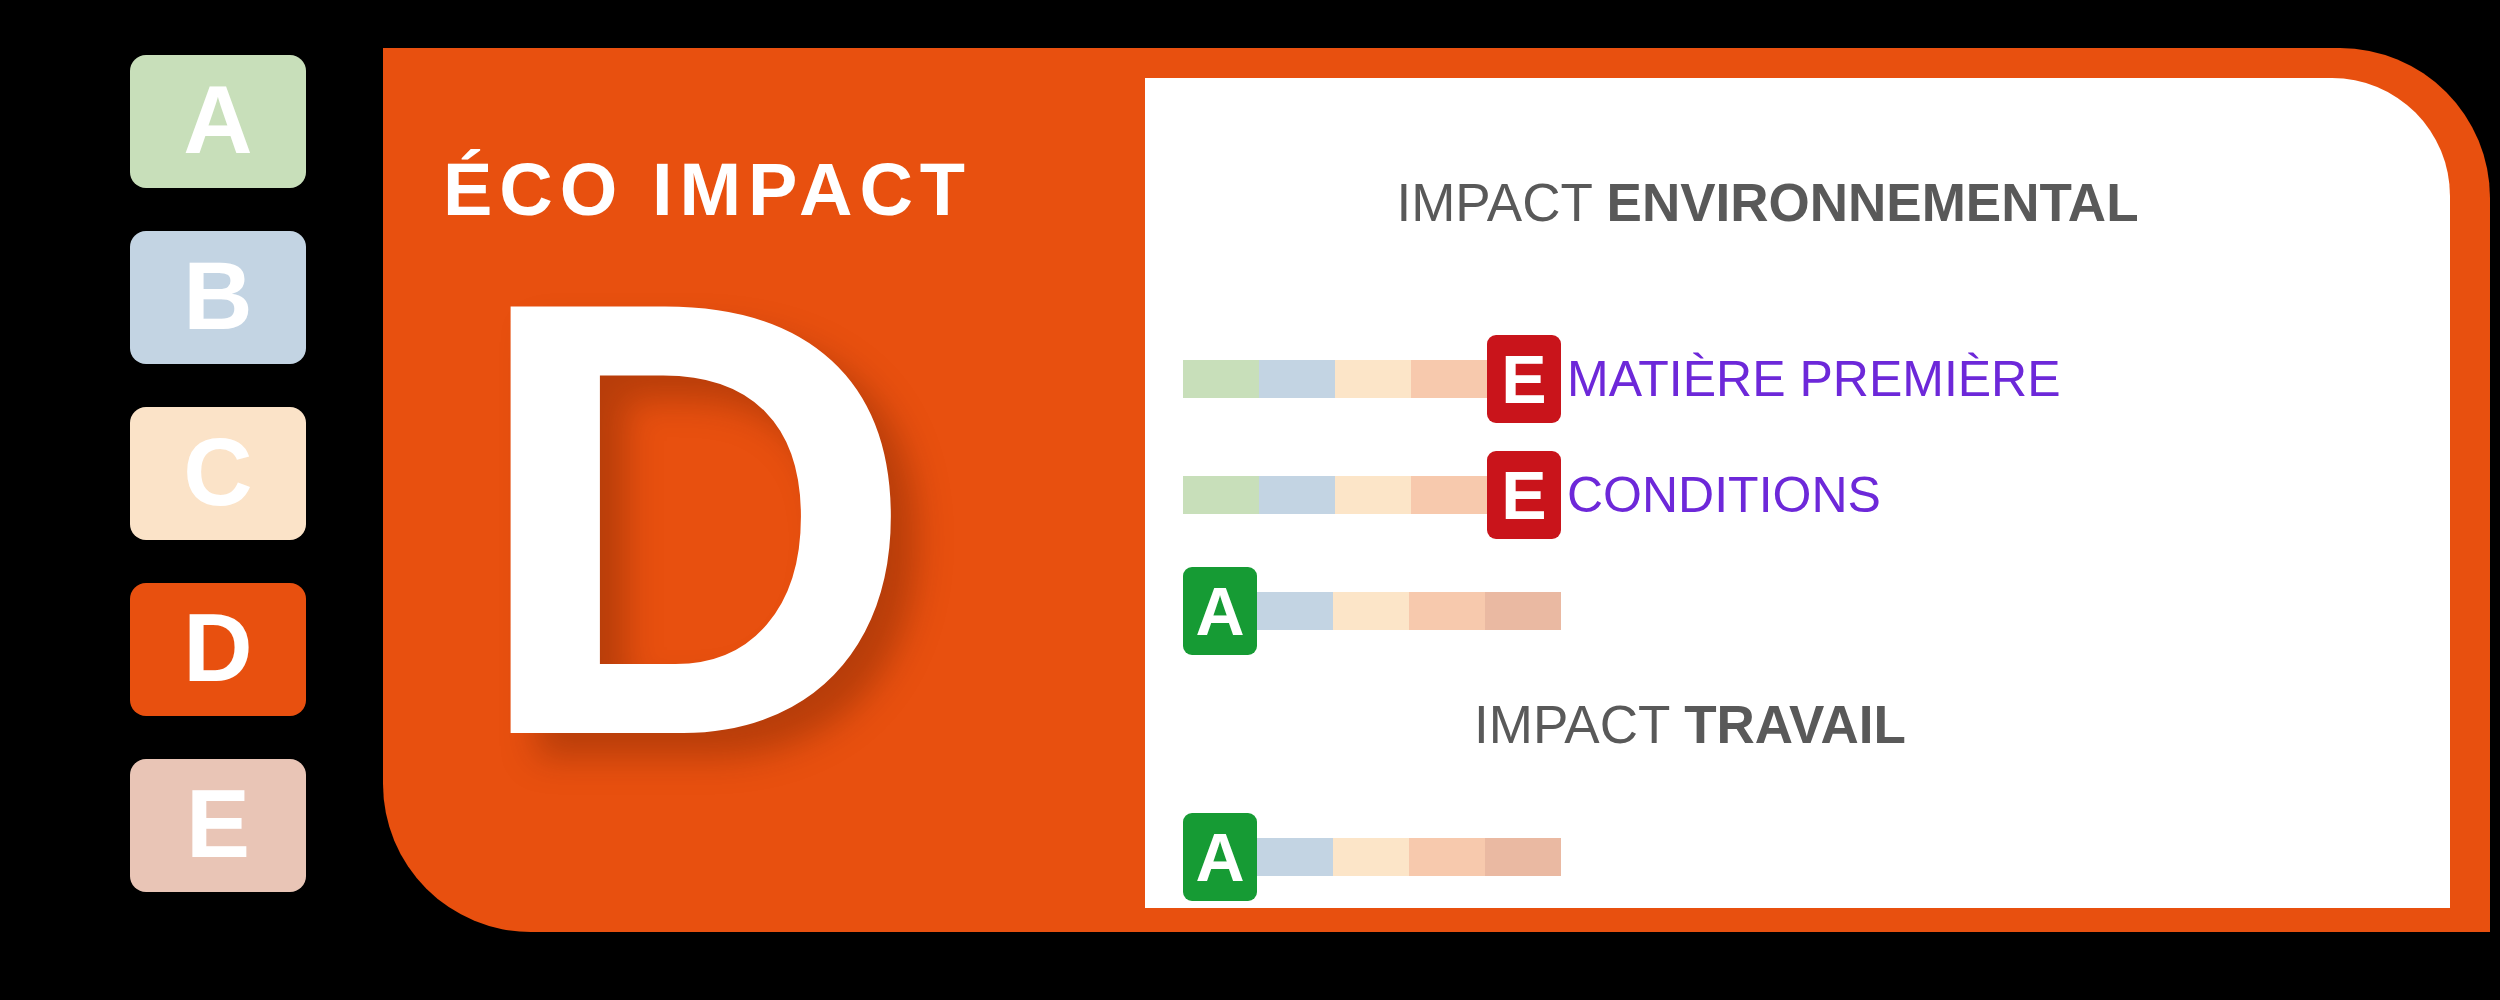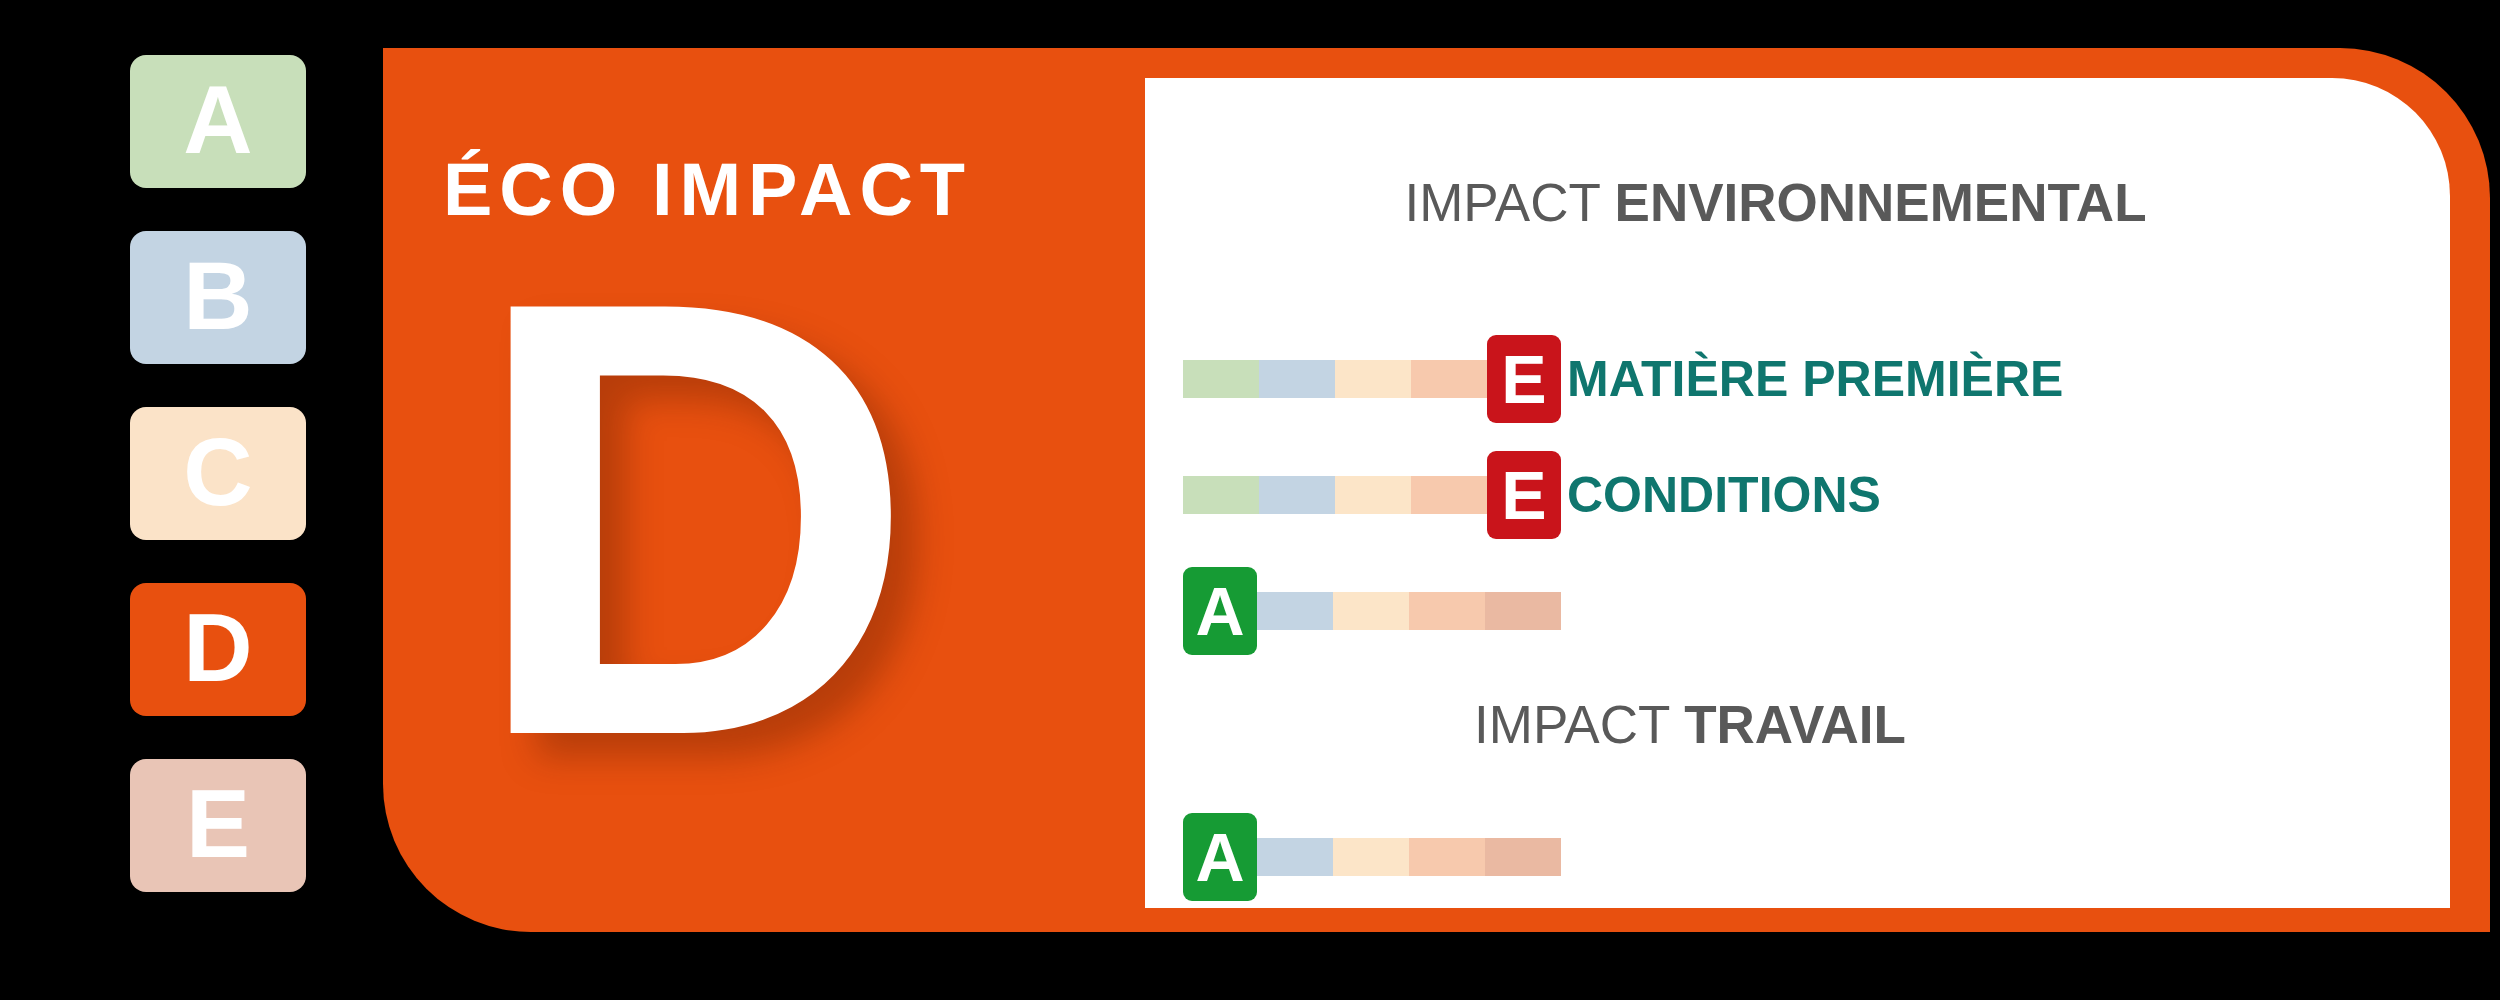--- a/index.html
+++ b/index.html
@@ -65,21 +65,21 @@
     border-bottom-left-radius:0px;
   }
 
   .section-heading{
     text-align:center;color:#595959;
     font-size:53px;line-height:1;white-space:nowrap;
   }
   .section-heading .light{font-weight:normal;}
   .section-heading .strong{font-weight:bold;}
 
-  #heading-environmental{position:absolute;left:0;top:98px;width:1245px;margin-left:8px;}
+  #heading-environmental{position:absolute;left:0;top:98px;width:1245px;}
   #heading-social{position:absolute;left:0;top:620px;width:1090px;}
 
   
   .metric-row{
     position:absolute;left:38px;height:78px;width:1250px;
     display:flex;align-items:center;
   }
   #row-matiere{top:262px;}
   #row-transport{top:378px;}
   #row-durable{top:494px;}
@@ -97,23 +97,22 @@
     width:74px;height:88px;border-radius:9px;
     display:flex;align-items:center;justify-content:center;
     color:#ffffff;font-weight:bold;font-size:68px;line-height:1;
     position:relative;z-index:2;
   }
   .grade-badge.badge-e{background:#c9141b;}
   .grade-badge.badge-a{background:#169b34;}
 
   .metric-label{
     flex:0 0 auto;
-    color:#0f766e;font-size:50px;line-height:1;white-space:nowrap;
+    color:#6d28d9;font-size:50px;line-height:1;white-space:nowrap;
     margin-left:8px;
-    font-weight:bold;
   }
   .metric-row.align-right-badge .metric-label{margin-left:6px;}
   .metric-row.align-left-badge .metric-label{margin-left:22px;}
 </style>
 </head>
 <body style="background: rgb(0, 0, 0);">
 
 <div id="grade-scale">
 
   <div class="grade-chip" style="background: rgb(200, 223, 186);">

